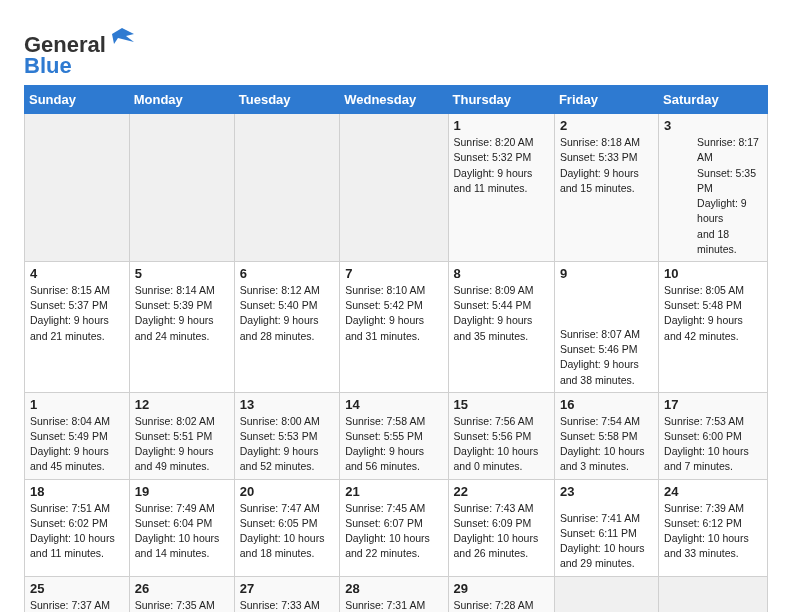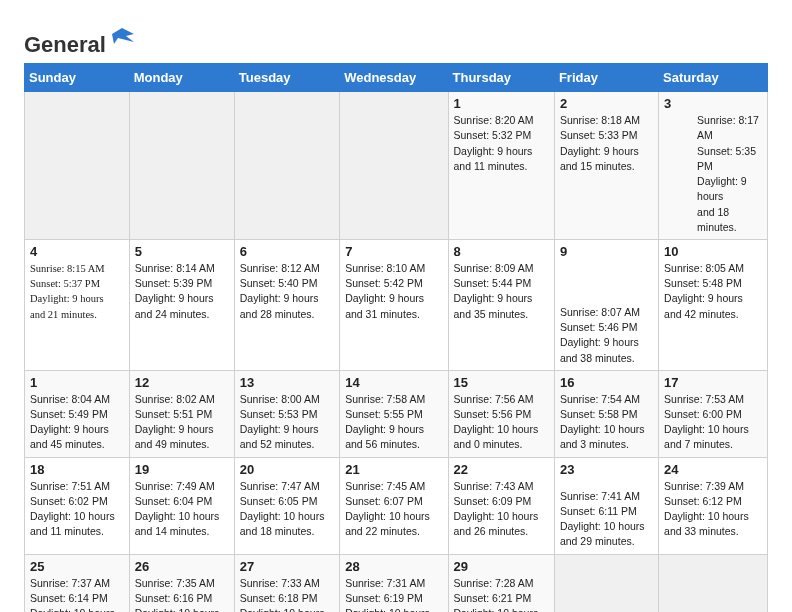--- a/index.html
+++ b/index.html
@@ -91,20 +91,21 @@
 <body>
 
 <div class="header-section">
   <div class="logo">
     <div>
       <div class="logo-text">
         <span class="logo-general">General</span><svg class="logo-bird" viewBox="0 0 28 28">
             <polygon points="14,4 26,10 18,12 26,18 10,14 6,20 4,10" fill="#2e7ad1"></polygon>
           </svg>
       </div>
+      <div style="font-size:22px;font-weight:bold;color:#2e7ad1;margin-top:-4px;">Blue</div>
     </div>
   </div>
   <div class="title-block">
     <div class="month-title"></div>
     <div class="location-title"></div>
   </div>
 </div>
 
 <table>
   <thead>
@@ -142,21 +143,21 @@
           <span class="day-number">3</span>
           <div class="day-info" style="white-space: pre-line; margin-left: 33px;">Sunrise: 8:17 AM
 Sunset: 5:35 PM
 Daylight: 9 hours
 and 18 minutes.</div>
         </td>
       </tr>
       <tr>
         <td>
           <span class="day-number">4</span>
-          <div class="day-info" style="white-space: pre-line; font-family: Liberation Serif, serif;">Sunrise: 8:15 AM
+          <div class="day-info" style="white-space: pre-line;">Sunrise: 8:15 AM
 Sunset: 5:37 PM
 Daylight: 9 hours
 and 21 minutes.</div>
         </td>
         <td>
           <span class="day-number">5</span>
           <div class="day-info" style="white-space: pre-line;">Sunrise: 8:14 AM
 Sunset: 5:39 PM
 Daylight: 9 hours
 and 24 minutes.</div>

